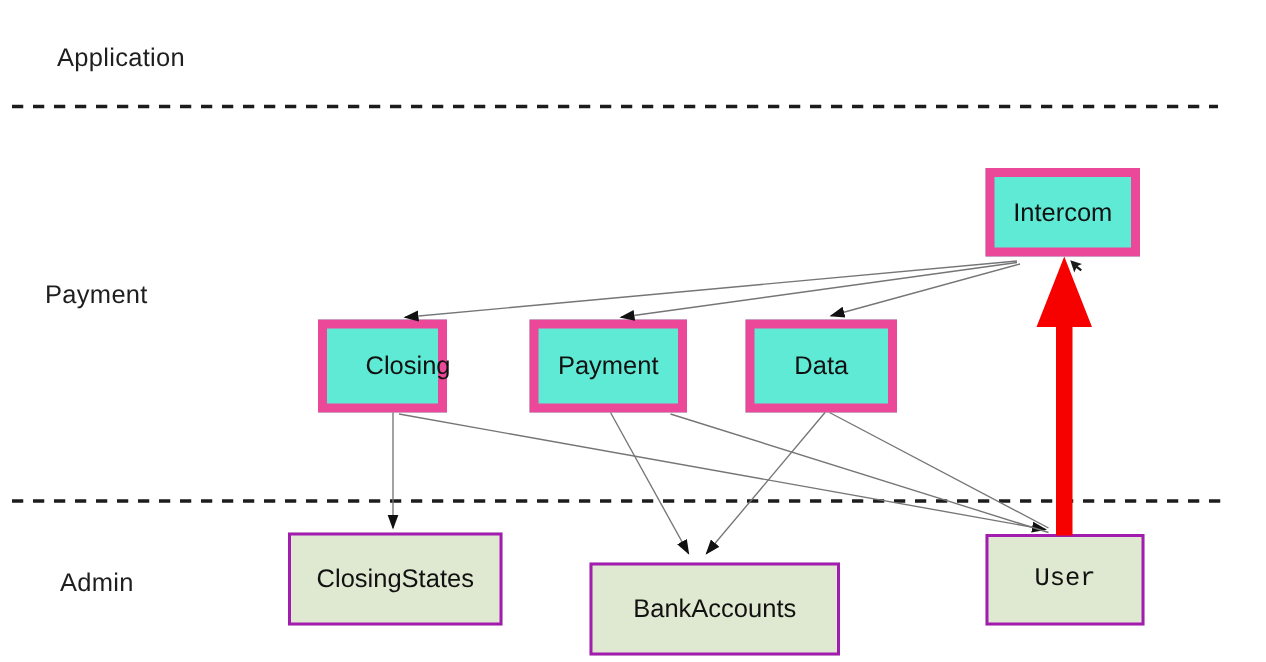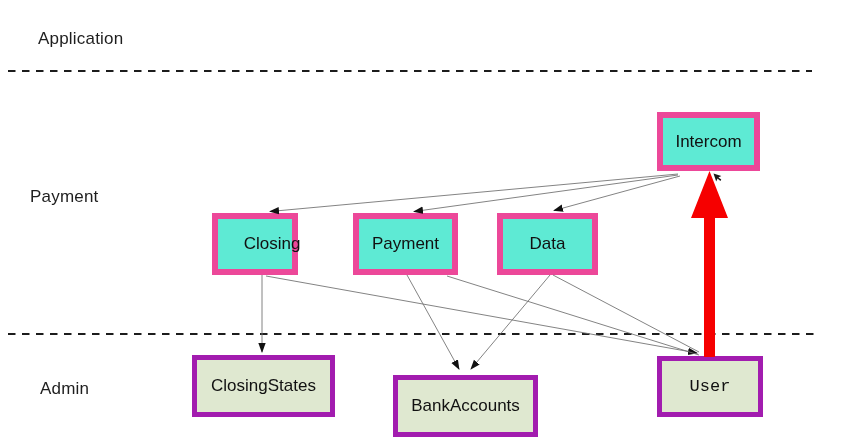--- a/index.html
+++ b/index.html
@@ -8,41 +8,41 @@
     font-family:"Liberation Sans","DejaVu Sans",sans-serif;overflow:hidden;
   }
   .layer-label{
     position:absolute;font-size:17px;color:#1e1e1e;letter-spacing:0.2px;
   }
   .node{
     position:absolute;display:flex;align-items:center;justify-content:center;
     font-size:17px;color:#111;z-index:1;box-sizing:border-box;
   }
   .node.service{background:#5eead4;border:6px solid #ec4899;}
-  .node.data{background:#dfe8d0;border:5px solid #a21caf;}
+  .node.data{background:#dfe8d0;border:2px solid #a21caf;}
   #connector-layer{
     position:absolute;left:0;top:0;width:844px;height:441px;z-index:2;
     pointer-events:none;
   }
 </style>
 </head>
 <body>
 
 <div id="canvas">
 
   <div class="layer-label" style="left:38px;top:29px;">Application</div>
   <div class="layer-label" style="left:30px;top:187px;">Payment</div>
   <div class="layer-label" style="left:40px;top:379px;">Admin</div>
 
   <div class="node service" style="left:657px;top:112px;width:103px;height:59px;">Intercom</div>
   <div class="node service" style="left:212px;top:213px;width:86px;height:62px;padding-left:34px;">Closing</div>
   <div class="node service" style="left:353px;top:213px;width:105px;height:62px;text-align:center;">Payment</div>
   <div class="node service" style="left:497px;top:213px;width:101px;height:62px;">Data</div>
   <div class="node data" style="left:192px;top:355px;width:143px;height:62px;">ClosingStates</div>
-  <div class="node data" style="left:393px;top:375px;width:145px;height:62px;">BankAccounts</div>
+  <div class="node data" style="left:393px;top:375px;width:167px;height:62px;">BankAccounts</div>
   <div class="node data" style="left:657px;top:356px;width:106px;height:61px;font-family:Liberation Mono, monospace;">User</div>
 
   <svg id="connector-layer" viewBox="0 0 844 441" xmlns="http://www.w3.org/2000/svg">
     <defs>
       <marker id="ah" markerWidth="11" markerHeight="9" refX="9" refY="4.5" orient="auto" markerUnits="userSpaceOnUse">
         <polygon points="0,0.8 10,4.5 0,8.2" fill="#111111"></polygon>
       </marker>
     </defs>
 
     <line x1="8" y1="71" x2="812" y2="71" stroke="#1c1c1c" stroke-width="2.2" stroke-dasharray="7.5 6.5"></line>

